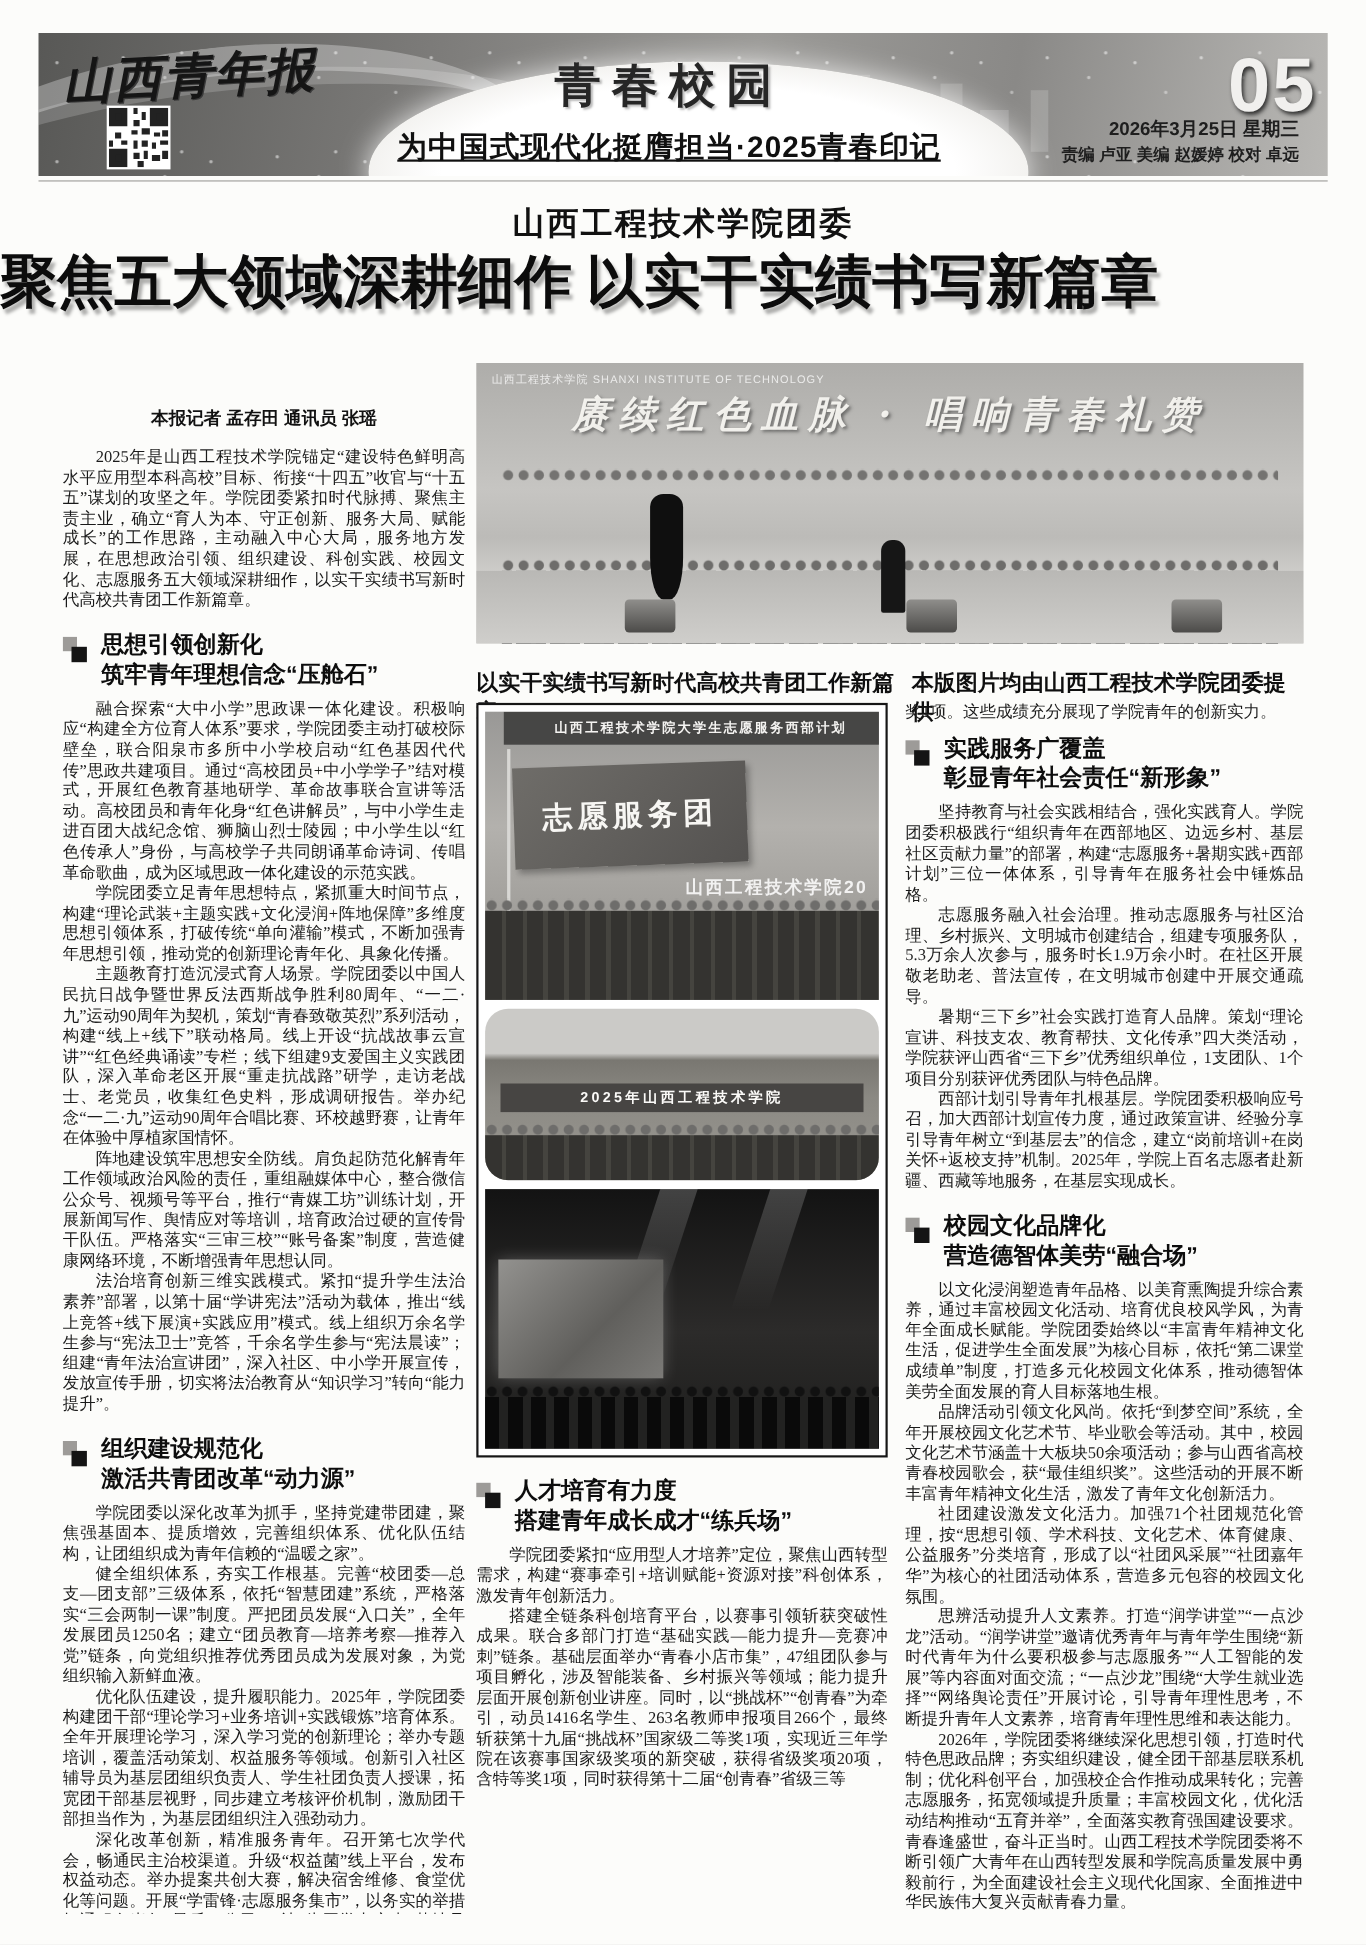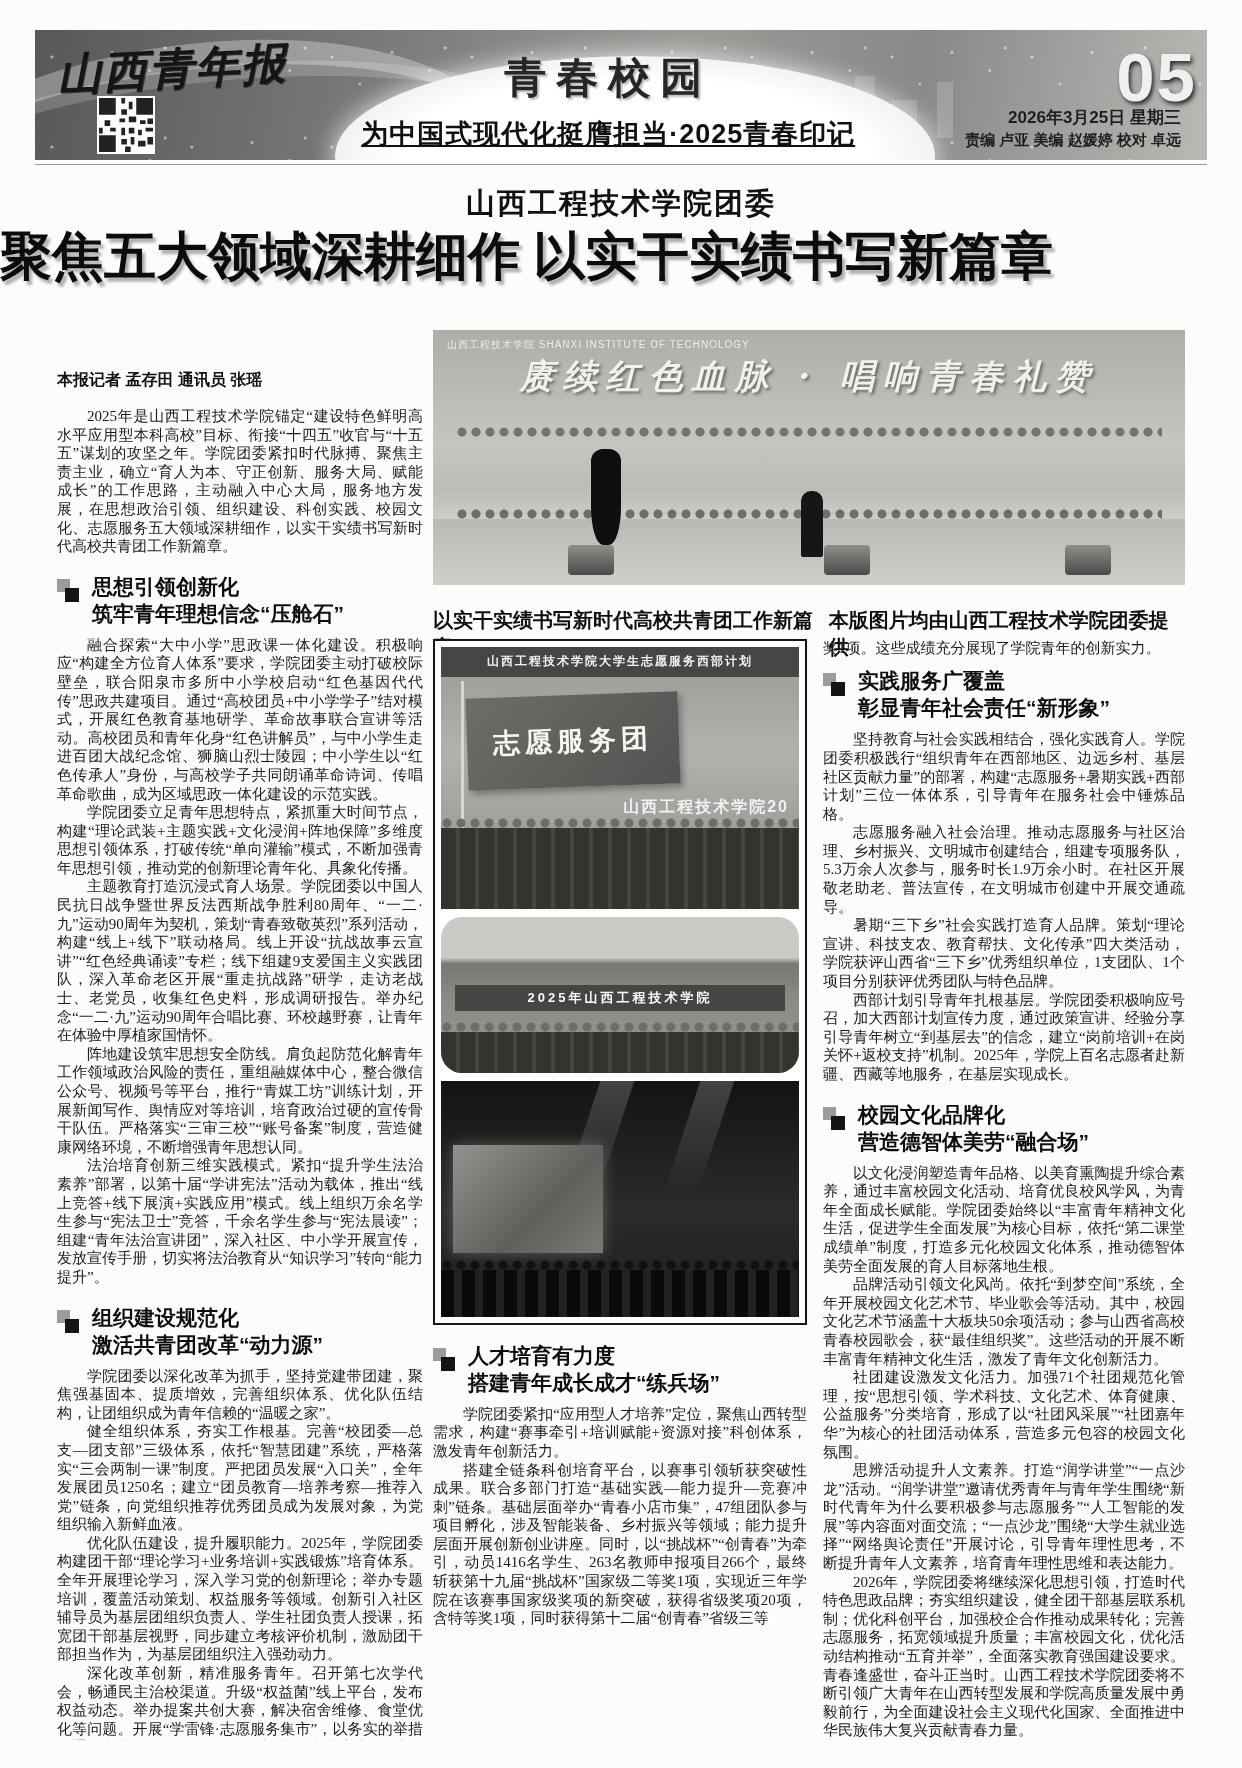--- a/index.html
+++ b/index.html
@@ -43,21 +43,21 @@
   .kicker{position:absolute;left:0;top:184px;width:100%;text-align:center;font-size:29px;font-weight:900;
         color:#111;letter-spacing:2px;}
   .main-title{position:absolute;left:0;top:222px;width:100%;font-size:52px;font-weight:900;
         color:#0c0c0c;letter-spacing:0px;text-shadow:3px 4px 3px rgba(0,0,0,.32);}
   
   .content{position:absolute;left:57px;top:330px;width:1128px;height:1410px;display:flex;}
   .body{font-size:15px;line-height:18.6px;text-align:justify;text-indent:2em;margin:0;color:#1a1a1a;}
   .body.noindent{text-indent:0;}
   .col-left{width:366px;padding-top:40px;overflow:hidden;}
   .col-rest{margin-left:10px;flex:1;display:flex;flex-direction:column;}
-  .byline{font-family:"Liberation Sans",sans-serif;font-size:16px;font-weight:700;color:#111;margin-bottom:16px;}
+  .byline{font-family:"Liberation Sans",sans-serif;font-size:16px;font-weight:700;color:#111;margin-bottom:16px;text-align:center;}
   .sec{display:flex;gap:11px;margin:17px 0 9px 0;align-items:flex-start;}
   .sec-ico{position:relative;width:24px;height:28px;flex:none;margin-top:4px;}
   .sq-a{position:absolute;left:0;top:2px;width:13px;height:13px;background:#9d9b98;}
   .sq-b{position:absolute;left:8px;top:11px;width:14px;height:14px;background:#141414;}
   .sec-t{font-family:"Liberation Sans",sans-serif;font-size:21px;line-height:27px;font-weight:900;color:#0d0d0d;}
   
   .main-photo{position:relative;height:360px;overflow:hidden;
         background:linear-gradient(180deg,#aeadaa 0%,#c6c5c2 45%,#bcbbb8 62%,#d2d1ce 78%,#c7c6c3 100%);padding-left:40px;}
   .mp-overlay{position:absolute;left:0;top:24px;width:100%;text-align:center;font-family:"DejaVu Serif",serif;
         font-style:italic;font-weight:bold;font-size:34px;letter-spacing:9px;color:rgba(250,248,244,.92);
@@ -77,21 +77,21 @@
   .spk{position:absolute;bottom:10px;width:46px;height:30px;background:linear-gradient(#8f8e8b,#4c4b49);border-radius:4px;}
   .caption-row{display:flex;justify-content:space-between;margin-top:22px;height:22px;
         font-family:"Liberation Sans",sans-serif;font-size:20px;font-weight:700;color:#0f0f0f;}
   .sub-row{display:flex;margin-top:10px;flex:1;}
   .col-mid{width:374px;flex:none;}
   .col-right{margin-left:16px;flex:1;overflow:hidden;}
   
   .frame{border:2px solid #161616;background:#fff;padding:6px;display:flex;flex-direction:column;gap:8px;}
   .ph{position:relative;overflow:hidden;}
   .ph-a{height:262px;background:linear-gradient(180deg,#999896 0%,#b3b1ad 40%,#8e8c88 100%);}
-  .ph-a-top{position:absolute;left:0;top:0;width:100%;height:30px;background:rgba(58,58,57,.88);color:#f4f3f1;
+  .ph-a-top{position:absolute;left:17px;top:0;width:100%;height:30px;background:rgba(58,58,57,.88);color:#f4f3f1;
         font-family:"Liberation Sans",sans-serif;font-size:12px;font-weight:700;letter-spacing:2px;
         display:flex;align-items:center;justify-content:center;}
   .flag{position:absolute;left:26px;top:48px;width:212px;height:92px;transform:rotate(-2deg);
         background:linear-gradient(135deg,#6f6d69,#545250);box-shadow:3px 4px 6px rgba(0,0,0,.3);
         display:flex;align-items:center;justify-content:center;color:#f7f6f3;font-size:27px;font-weight:900;
         letter-spacing:5px;font-family:"Liberation Sans",sans-serif;}
   .flagpole{position:absolute;left:20px;top:34px;width:3px;height:150px;background:#d8d7d4;}
   .ph-a-side{position:absolute;right:10px;top:150px;font-family:"Liberation Sans",sans-serif;font-size:16px;
         font-weight:700;color:rgba(255,255,255,.85);letter-spacing:2px;}
   .crowd{position:absolute;left:0;bottom:0;width:100%;display:flex;flex-direction:column;}

